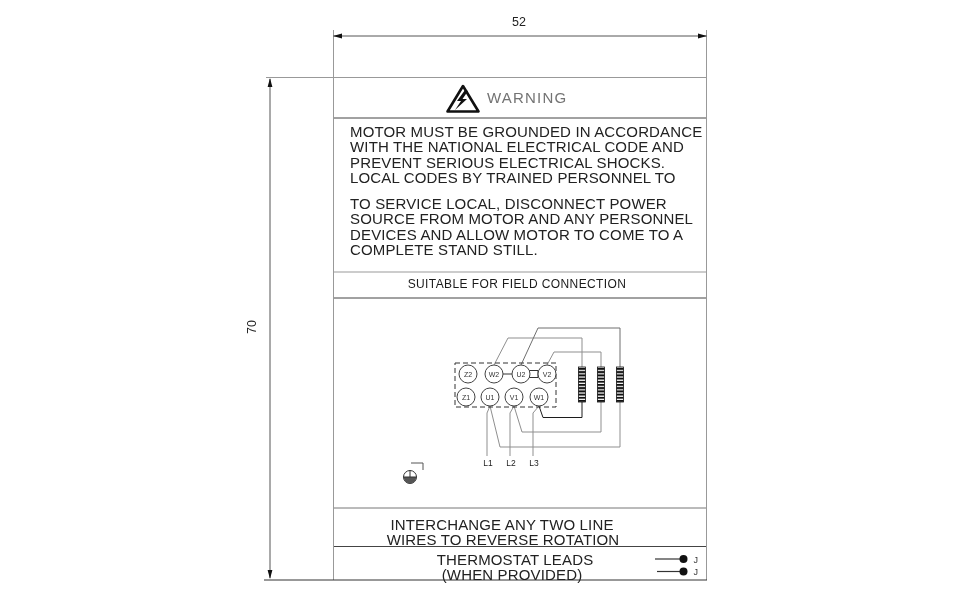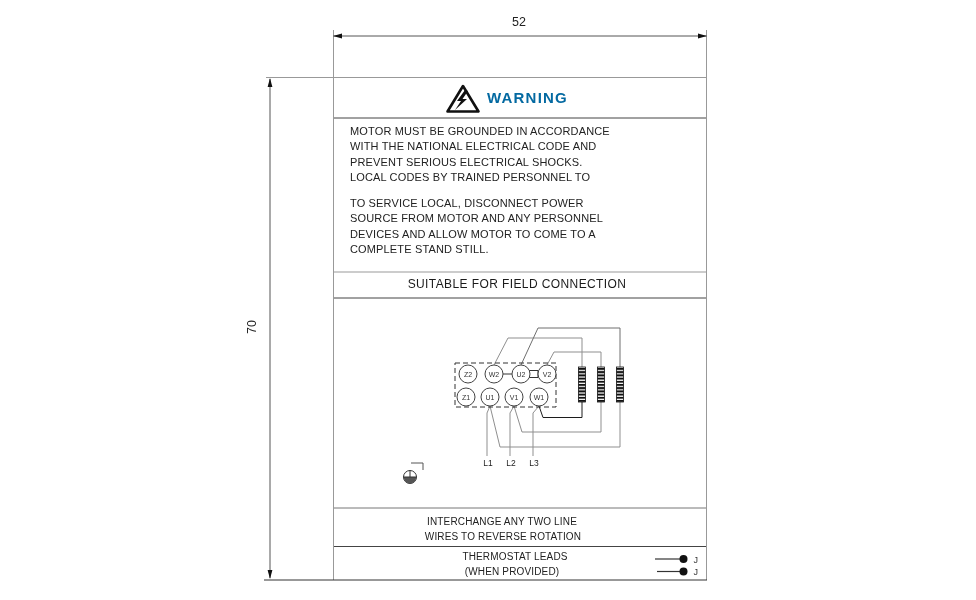--- a/index.html
+++ b/index.html
@@ -10,31 +10,31 @@
     font-family:"Liberation Sans", sans-serif;
     color:#1b1b1b;
     overflow:hidden;
   }
   .abs{position:absolute;}
   svg{position:absolute;left:0;top:0;}
   .dim-text{
     font-size:12.5px;color:#222;white-space:nowrap;
   }
   .warning-title{
-    font-size:15px;letter-spacing:1.2px;color:#0369a1;white-space:nowrap;font-weight:bold;
+    font-size:15px;letter-spacing:1.2px;color:#737373;white-space:nowrap;
   }
   .body-par{
-    font-size:11px;line-height:15.6px;letter-spacing:0.15px;color:#222;white-space:nowrap;
+    font-size:15px;line-height:15.6px;letter-spacing:0.15px;color:#222;white-space:nowrap;
   }
   .band-title{
     font-size:12px;letter-spacing:0.4px;color:#1b1b1b;white-space:nowrap;
     transform:translateX(-50%);
   }
   .note-line{
-    font-size:10px;letter-spacing:0.15px;color:#222;white-space:nowrap;
+    font-size:15px;letter-spacing:0.15px;color:#222;white-space:nowrap;
     transform:translateX(-50%);
   }
 </style>
 </head>
 <body>
 
 <div id="canvas">
 
   <svg width="976" height="600" viewBox="0 0 976 600">
     <defs>

